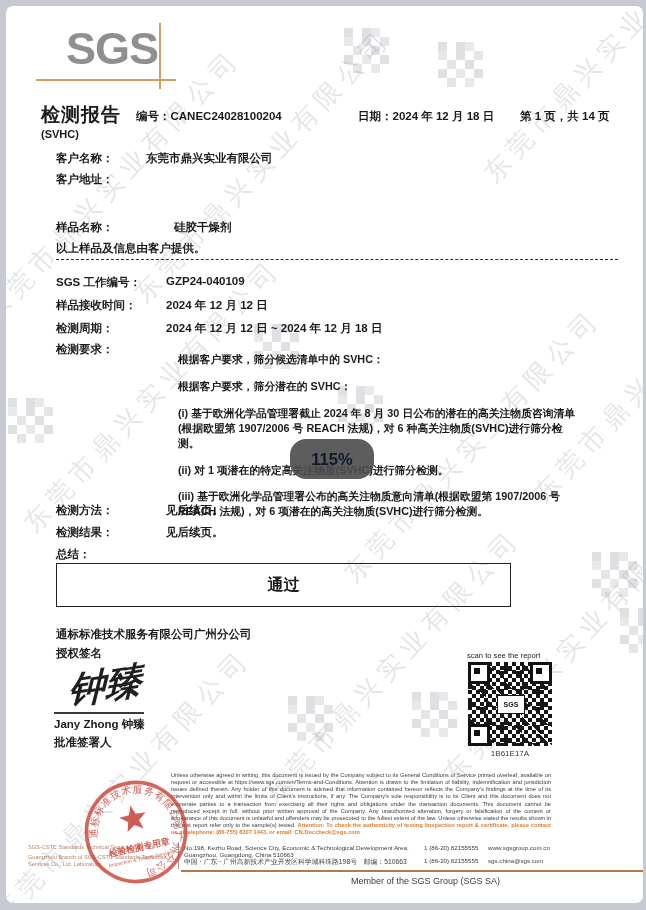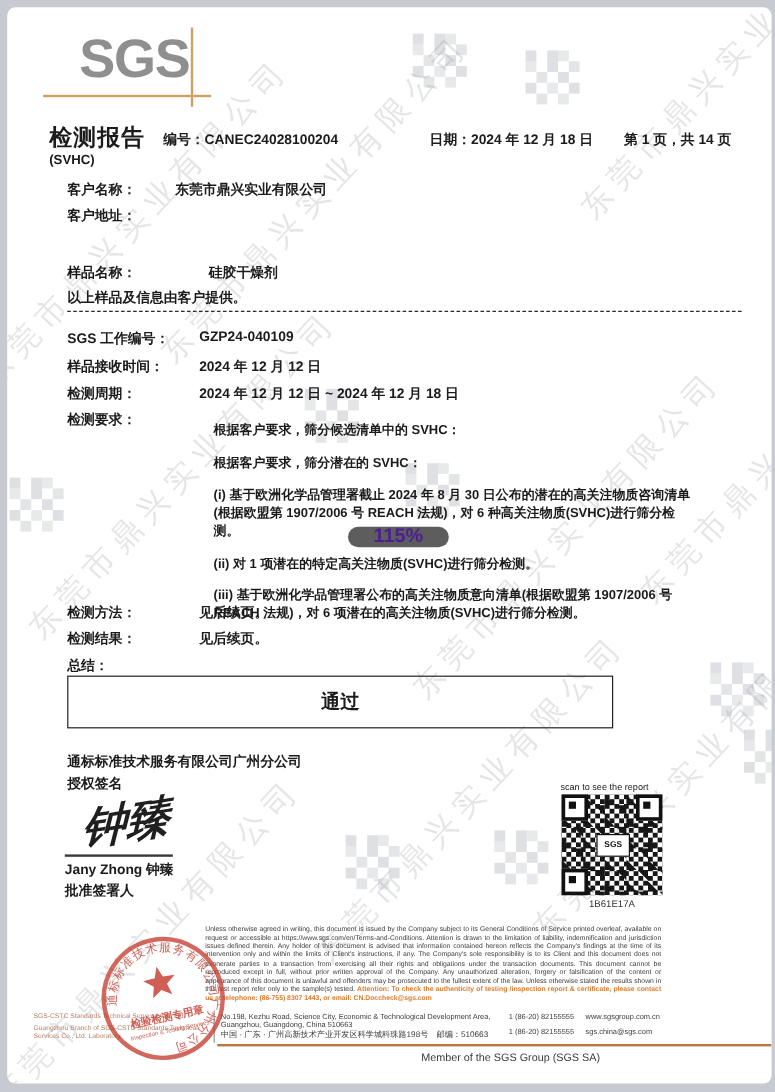--- a/index.html
+++ b/index.html
@@ -77,22 +77,22 @@
   
   .fineprint{left:165px;top:766px;width:380px;font-size:5.7px;line-height:7.15px;
     color:#3c3c3c;text-align:justify;z-index:1;}
   .attention{color:#e07b2a;font-weight:bold;}
   .foot-left{left:22px;width:150px;font-size:5.6px;color:#b5836b;line-height:1.2;z-index:1;}
   .foot-divider{left:172px;top:836px;width:1px;height:27px;background:#9a9a9a;}
   .foot-row{font-size:6.2px;color:#3c3c3c;z-index:1;}
   .foot-rule{left:175px;top:864px;width:462px;height:1.8px;background:#b97744;}
   .member{left:345px;top:870px;font-size:9px;color:#3a3a3a;}
   
-  .zoom-badge{left:290px;top:439px;width:84px;height:17px;border-radius:16px;
-    background:rgba(75,75,75,.9);color:#4c1d95;font-size:16.5px;font-weight:bold;
+  .zoom-badge{left:290px;top:439px;width:84px;height:40px;border-radius:16px;
+    background:rgba(75,75,75,.9);color:#0f172a;font-size:16.5px;font-weight:bold;
     display:flex;align-items:center;justify-content:center;z-index:6;}
 </style>
 </head>
 <body>
 
 <div class="page">
 
   <div class="wm" style="left:-30px;top:300px">东莞市鼎兴实业有限公司</div>
   <div class="wm" style="left:10px;top:510px">东莞市鼎兴实业有限公司</div>
   <div class="wm" style="left:120px;top:280px">东莞市鼎兴实业有限公司</div>

